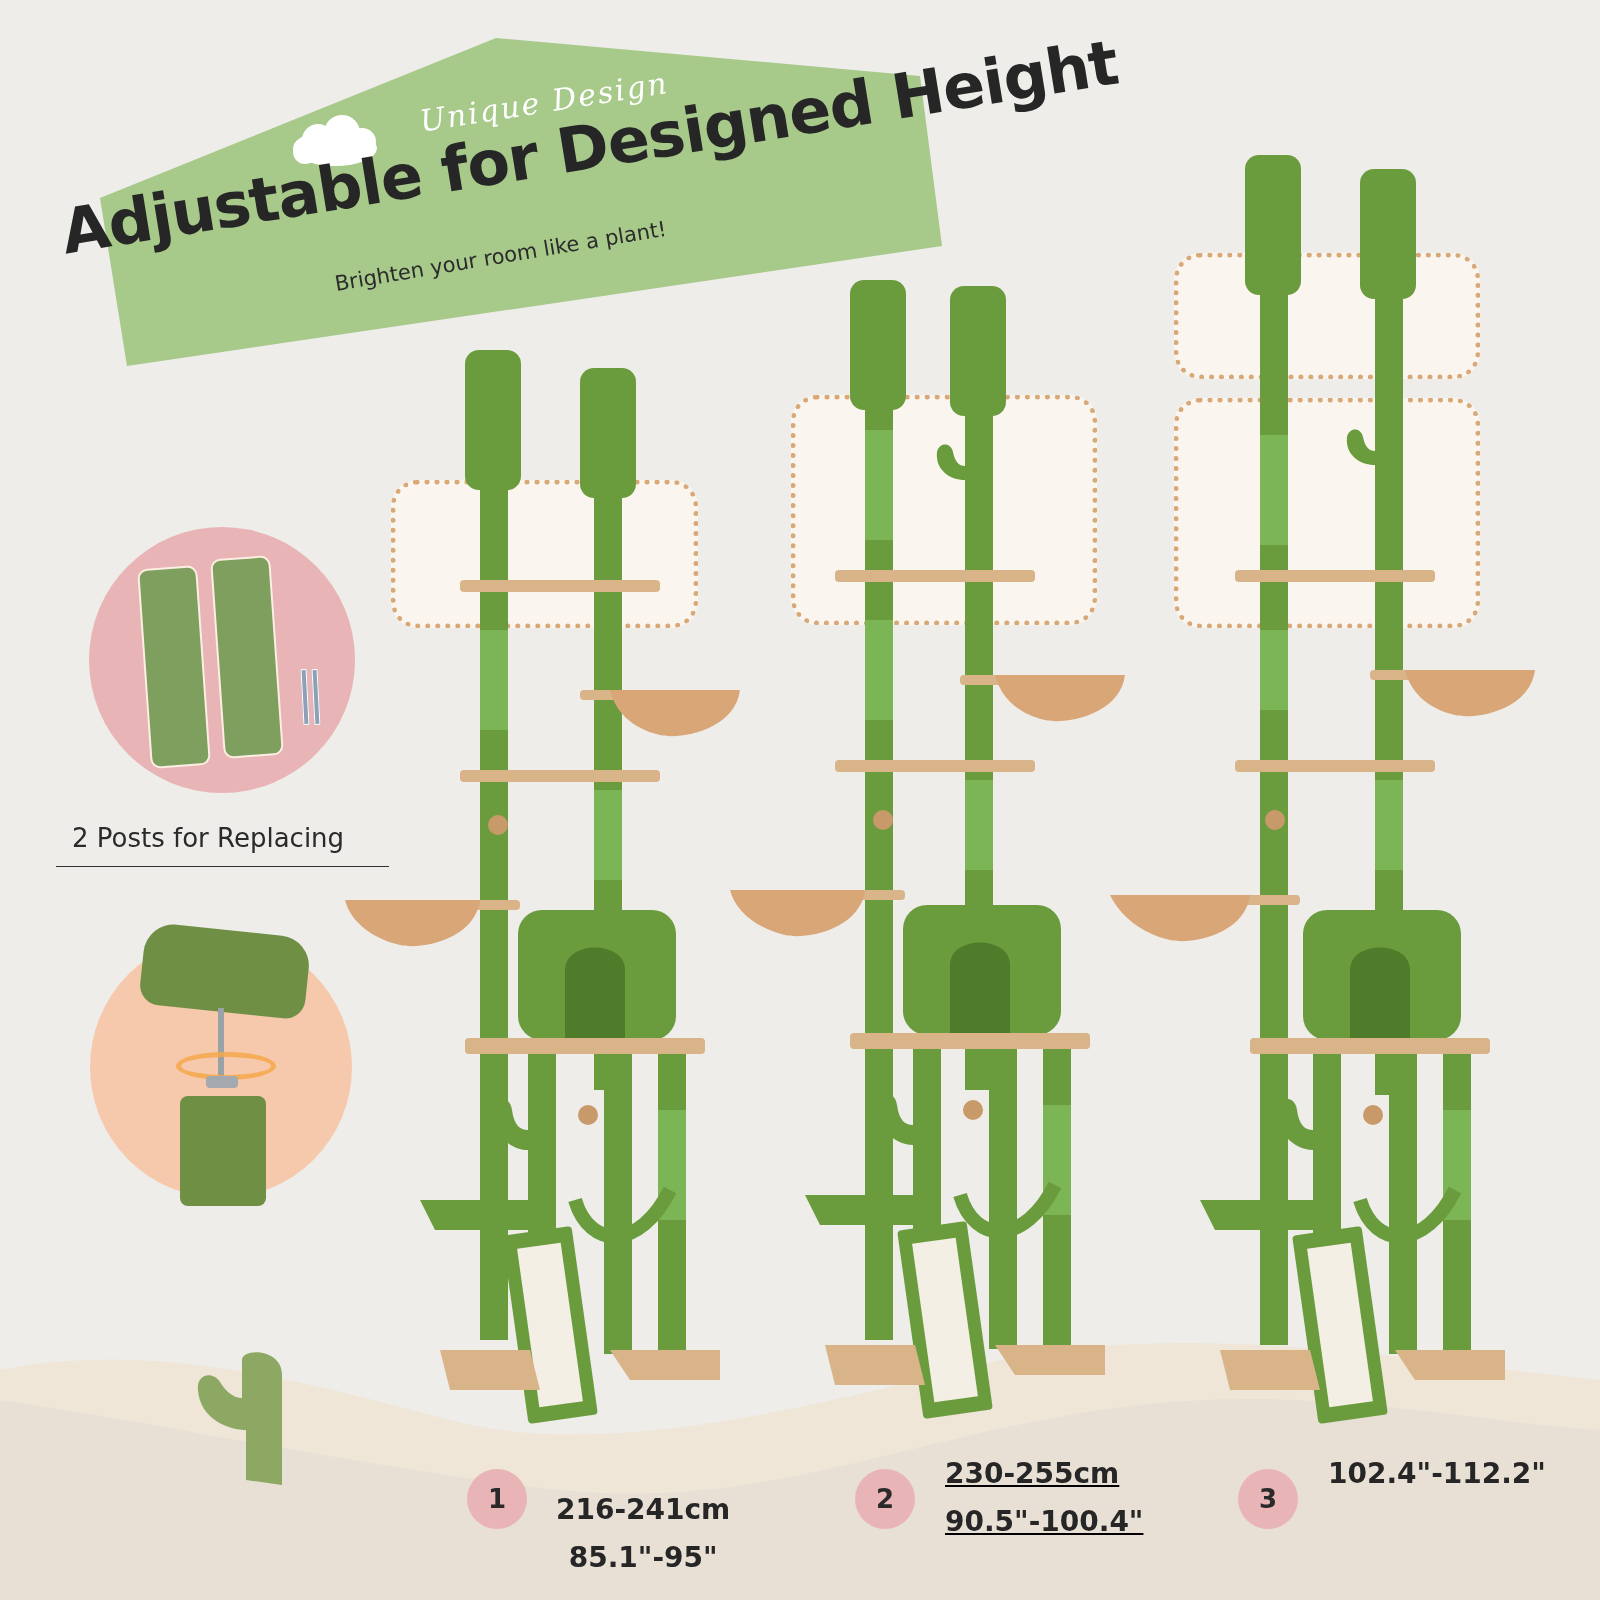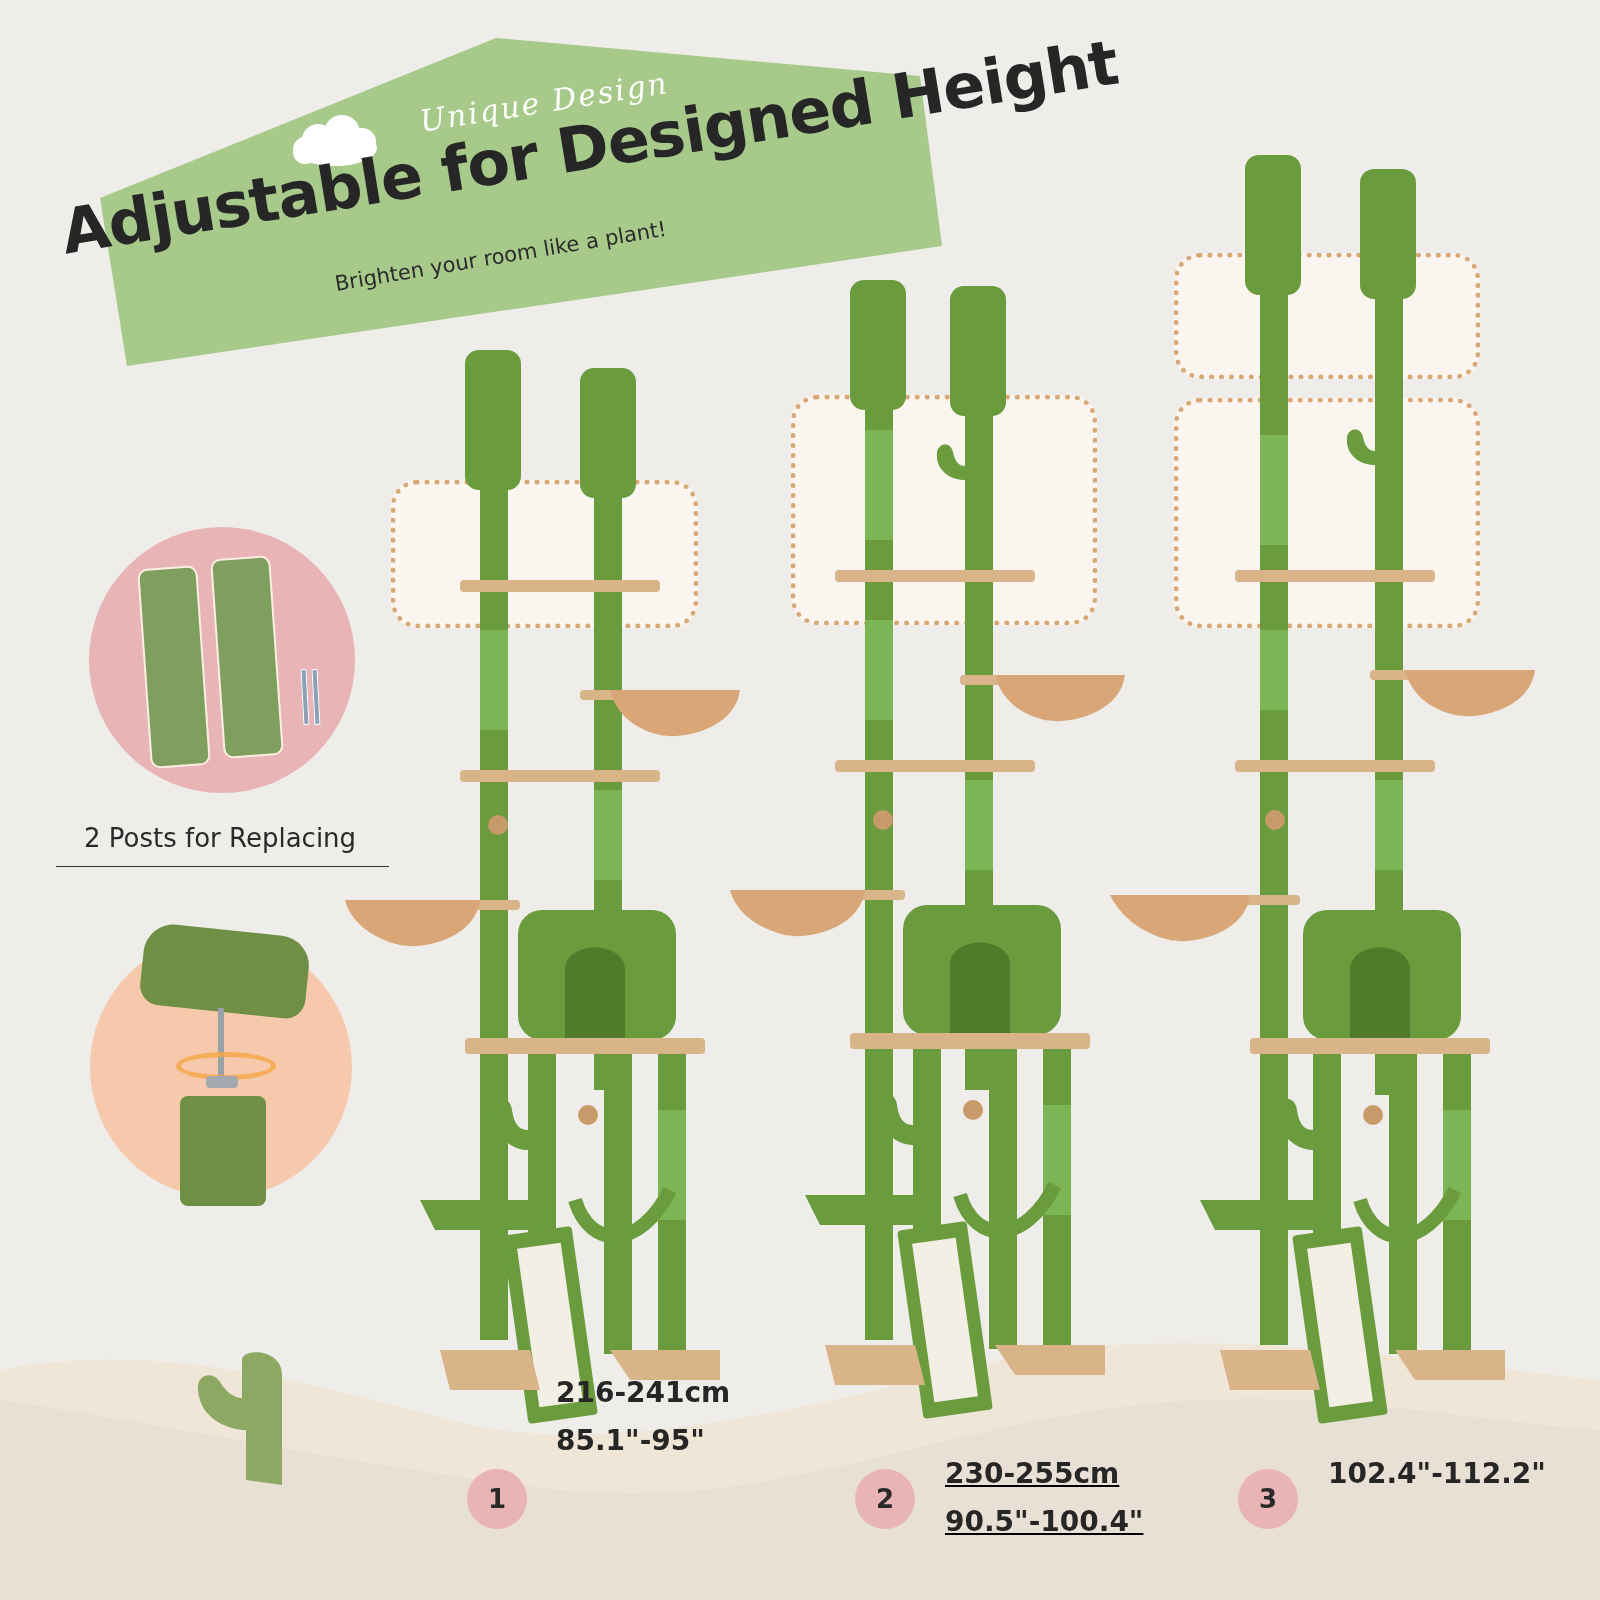--- a/index.html
+++ b/index.html
@@ -5,21 +5,21 @@
   html, body { margin:0; padding:0; }
   body { width:1600px; height:1600px; background:#eeede9; position:relative; overflow:hidden; font-family:"Liberation Sans", sans-serif; }
   .abs { position:absolute; }
   
   .banner { left:0; top:0; width:1000px; height:380px; }
   .title { left:62px; top:196px; width:920px; font-family:"DejaVu Sans", sans-serif; font-weight:bold; font-size:62px; color:#262626; transform:rotate(-9.2deg); transform-origin:left center; white-space:nowrap; letter-spacing:-1px; }
   .unique { left:420px; top:104px; font-family:"DejaVu Serif", serif; font-style:italic; font-size:30px; color:#ffffff; transform:rotate(-9deg); transform-origin:left center; letter-spacing:2px; white-space:nowrap; }
   .subtitle { left:335px; top:272px; font-family:"DejaVu Sans", sans-serif; font-size:21px; color:#2b2b2b; transform:rotate(-9.5deg); transform-origin:left center; white-space:nowrap; }
   
   .circle { border-radius:50%; }
-  .posts-label { left:84px; top:823px; font-family:"DejaVu Sans", sans-serif; font-size:26px; color:#2a2a2a; white-space:nowrap; }
+  .posts-label { left:72px; top:823px; font-family:"DejaVu Sans", sans-serif; font-size:26px; color:#2a2a2a; white-space:nowrap; }
   .posts-line { left:56px; top:866px; width:333px; height:1px; background:#333; }
   
   .ground { left:0; top:1320px; width:1600px; height:280px; }
   
   .badge { width:60px; height:60px; border-radius:50%; background:#e9b4b5; color:#2a2a2a; font-family:"DejaVu Sans", sans-serif; font-weight:bold; font-size:26px; display:flex; align-items:center; justify-content:center; }
   .dim { font-family:"DejaVu Sans", sans-serif; font-weight:bold; font-size:28px; color:#262626; line-height:48px; white-space:nowrap; }
   .dotbox { border:5px dotted #d9a877; border-radius:26px; background:#faf5ef; box-sizing:border-box; }
 </style>
 </head>
 <body>
@@ -167,21 +167,21 @@
     <path d="M95,1045 L230,1045 L215,1075 L110,1075 Z" fill="#6a9c3e"></path>
     <path d="M255,1045 C270,1095 320,1095 350,1035" stroke="#6a9c3e" stroke-width="14" fill="none"></path>
     <rect x="200" y="1075" width="70" height="190" rx="4" fill="#6a9c3e" transform="rotate(-8 235 1170)"></rect>
     <rect x="213" y="1090" width="44" height="160" fill="#f4efe4" transform="rotate(-8 235 1170)"></rect>
     <path d="M115,1195 L205,1195 L215,1235 L125,1235 Z" fill="#d9b489"></path>
     <path d="M290,1195 L400,1195 L400,1225 L310,1225 Z" fill="#d9b489"></path>
   </g>
 </svg>
 
 <div class="abs badge" style="left:467px;top:1469px;">1</div>
-<div class="abs" style="left:556px;top:1369px;">
+<div class="abs" style="left:556px;top:1486px;text-align:center;">
   <div class="dim">216-241cm</div>
   <div class="dim">85.1"-95"</div>
 </div>
 
 <div class="abs badge" style="left:855px;top:1469px;">2</div>
 <div class="abs" style="left:945px;top:1450px;text-decoration:underline;">
   <div class="dim">230-255cm</div>
   <div class="dim">90.5"-100.4"</div>
 </div>
 

